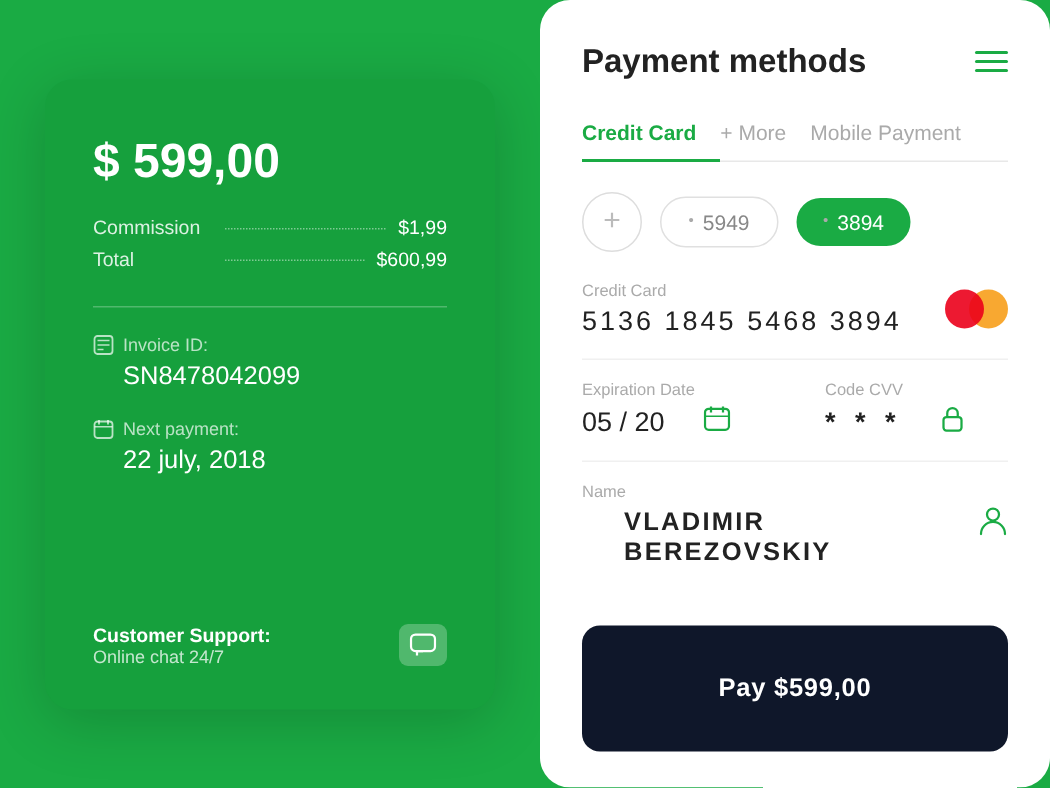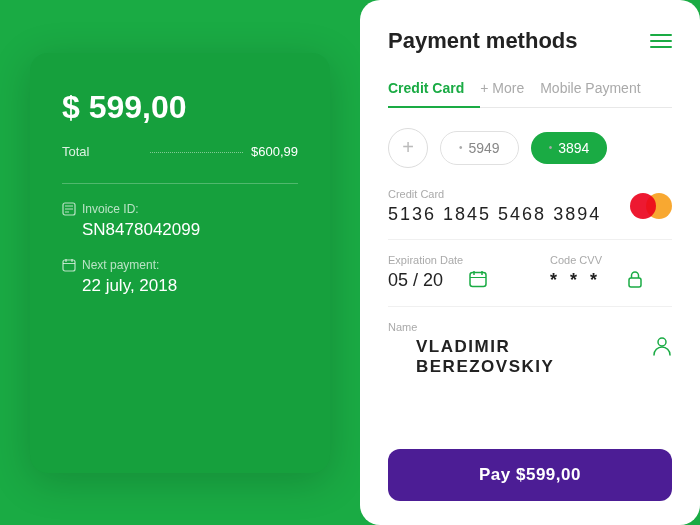--- a/index.html
+++ b/index.html
@@ -339,45 +339,50 @@
       margin-left: 28px;
     }
 
     .user-icon {
       font-size: 18px;
       color: #1aab44;
     }
 
     .pay-btn {
       width: 100%;
-      background: #4c1d95;
+      background: #0f172a;
       color: #fff;
       border: none;
       border-radius: 12px;
-      padding: 16px;
+      padding: 32px;
       font-size: 17px;
       font-weight: 600;
       cursor: pointer;
       letter-spacing: 0.5px;
       margin-top: auto;
     }
 
     .divider-line {
       height: 1px;
       background: #f0f0f0;
       margin: 0 0 14px 0;
     }
   </style>
 </head>
 <body>
 
 <div class="left-panel">
   <div class="card">
     <div class="amount">$ 599,00</div>
 
+    <div class="fee-row">
+      <span class="fee-label">Commission</span>
+      <span class="fee-dots"></span>
+      <span class="fee-value">$1,99</span>
+    </div>
     <div class="fee-row">
       <span class="fee-label">Total</span>
       <span class="fee-dots"></span>
       <span class="fee-value">$600,99</span>
     </div>
 
     <hr class="divider">
 
     <div class="info-block">
       <div class="info-label">
@@ -398,20 +403,32 @@
           <rect x="1" y="2" width="12" height="11" rx="2" stroke="rgba(255,255,255,0.7)" stroke-width="1.2" fill="none"></rect>
           <line x1="4" y1="1" x2="4" y2="4" stroke="rgba(255,255,255,0.7)" stroke-width="1.2"></line>
           <line x1="10" y1="1" x2="10" y2="4" stroke="rgba(255,255,255,0.7)" stroke-width="1.2"></line>
           <line x1="1" y1="5.5" x2="13" y2="5.5" stroke="rgba(255,255,255,0.7)" stroke-width="1"></line>
         </svg>
         <span>Next payment:</span>
       </div>
       <div class="info-value">22 july, 2018</div>
     </div>
 
+    <div class="support-row">
+      <div class="support-text">
+        <div class="support-title">Customer Support:</div>
+        <div class="support-sub">Online chat 24/7</div>
+      </div>
+      <div class="chat-icon">
+        <svg width="18" height="16" viewBox="0 0 18 16" fill="none">
+          <rect x="1" y="1" width="16" height="11" rx="3" stroke="white" stroke-width="1.5" fill="none"></rect>
+          <path d="M5 15 L5 12 L9 12" stroke="white" stroke-width="1.5" fill="none" stroke-linejoin="round"></path>
+        </svg>
+      </div>
+    </div>
   </div>
 </div>
 
 <div class="right-panel">
   <div class="right-header">
     <h2 class="right-title">Payment methods</h2>
     <div class="menu-icon">
       <span></span>
       <span></span>
       <span></span>

